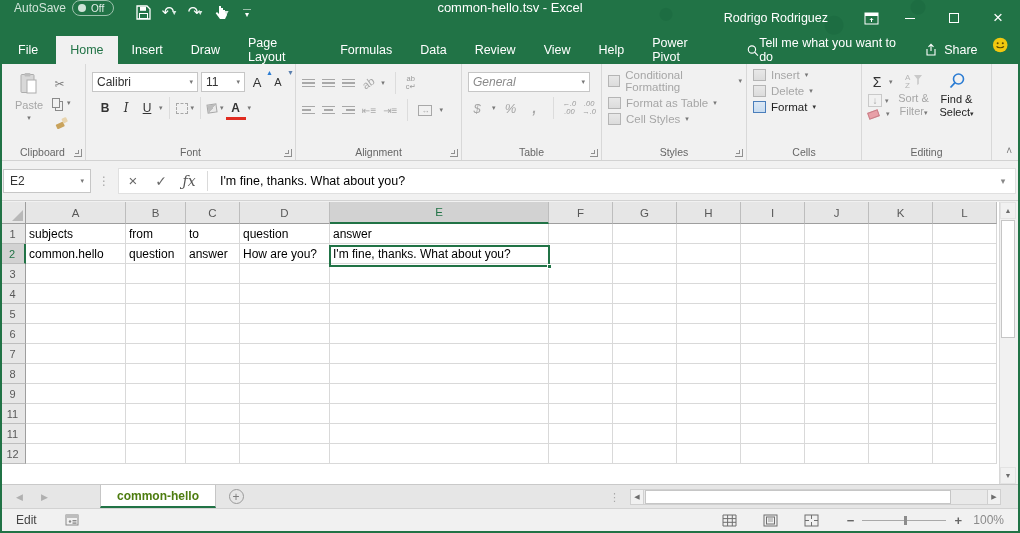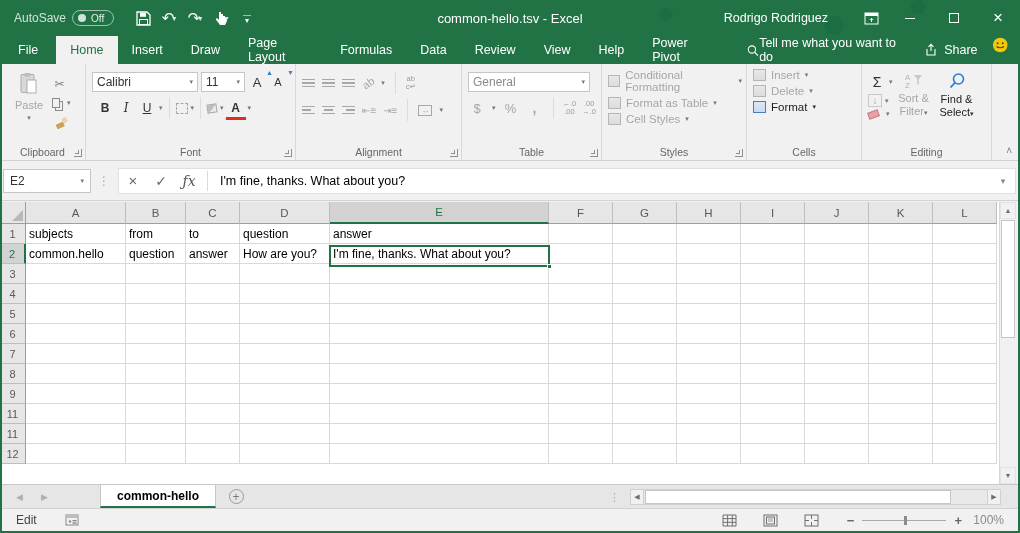--- a/index.html
+++ b/index.html
@@ -2,21 +2,21 @@
 <html><head>
 <meta charset="utf-8">
 <style>
   * { margin:0; padding:0; box-sizing:border-box; }
   html,body { width:1020px; height:533px; }
   body { font-family:"Liberation Sans","DejaVu Sans",sans-serif; font-size:12px; color:#444; background:#fff; overflow:hidden; }
   #app { position:relative; width:1020px; height:533px; background:#f1f1f1; }
   .win-border { position:absolute; inset:0; border:2px solid #217346; border-top:none; pointer-events:none; z-index:99; }
 
   
-  .titlebar { position:absolute; top:0; left:0; width:1020px; height:36px; background:#217346; color:#fff; display:flex; align-items:center; }
+  .titlebar { position:absolute; top:0; left:0; width:1020px; height:36px; background:#217346; color:#fff; display:flex; align-items:flex-start; }
   .titlebar .leaf { position:absolute; right:60px; top:0; width:420px; height:36px; opacity:.18;
     background: radial-gradient(circle at 30% 40%, #0c5531 6px, transparent 7px), radial-gradient(circle at 70% 70%, #0c5531 9px, transparent 10px), radial-gradient(circle at 90% 20%, #0c5531 7px, transparent 8px); }
   .autosave { display:flex; align-items:center; gap:6px; margin-left:14px; color:#cfe3d8; font-size:12px; }
   .toggle { width:42px; height:16px; border:1px solid #9dc2ad; border-radius:9px; display:flex; align-items:center; padding:0 5px; gap:5px; }
   .toggle .knob { width:8px; height:8px; background:#cfe3d8; border-radius:50%; }
   .toggle .state { font-size:10px; color:#e4efe9; }
   .qat { display:flex; align-items:center; gap:4px; margin-left:18px; }
   .qat .btn { display:flex; align-items:center; justify-content:center; min-width:22px; height:24px; color:#fff; font-size:15px; }
   .qat .dd { font-size:8px; color:#dcebe3; margin-left:-2px; }
   .t-title { position:absolute; left:0; right:0; text-align:center; font-size:13px; color:#fff; pointer-events:none; }
@@ -90,21 +90,21 @@
 
   
   .vscroll { position:absolute; top:202px; left:999px; width:17px; height:282px; background:#f1f1f1; border-left:1px solid #d8d8d8; display:flex; flex-direction:column; }
   .varrow { height:17px; display:flex; align-items:center; justify-content:center; color:#6d6d6d; font-size:7px; background:#f1f1f1; border:1px solid #e3e3e3; }
   .vthumb { height:118px; margin:1px 1px; background:#fff; border:1px solid #c6c6c6; }
   .vtrack { flex:1; }
 
   
   .sheetbar { position:absolute; top:484px; left:0; width:1020px; height:24px; background:#e6e6e6; border-top:1px solid #c9c9c9; display:flex; align-items:stretch; }
   .snav { width:64px; display:flex; align-items:center; justify-content:center; gap:18px; color:#b0b0b0; font-size:9px; }
-  .stab { padding:0 16px; background:#fff; border-left:1px solid #c6c6c6; border-right:1px solid #c6c6c6; border-bottom:2px solid #217346; display:flex; align-items:center; color:#000000; font-weight:bold; font-size:12px; margin-left:36px; }
+  .stab { padding:0 16px; background:#fff; border-left:1px solid #c6c6c6; border-right:1px solid #c6c6c6; border-bottom:2px solid #217346; display:flex; align-items:center; color:#4d7c0f; font-weight:bold; font-size:12px; margin-left:36px; }
   .newsheet { width:40px; display:flex; align-items:center; justify-content:center; }
   .plus { width:15px; height:15px; border:1px solid #9a9a9a; border-radius:50%; color:#7c7c7c; display:flex; align-items:center; justify-content:center; font-size:12px; line-height:1; }
   .hscroll { position:absolute; right:19px; top:4px; display:flex; align-items:center; }
   .hdots { color:#a8a8a8; margin-right:10px; font-size:11px; }
   .harrow { width:14px; height:16px; background:#f1f1f1; border:1px solid #d0d0d0; color:#6d6d6d; font-size:7px; display:flex; align-items:center; justify-content:center; }
   .htrack { width:343px; height:16px; background:#e9e9e9; border:1px solid #d0d0d0; border-left:none; border-right:none; position:relative; }
   .hthumb { position:absolute; left:1px; top:0; width:306px; height:14px; background:#fff; border:1px solid #c6c6c6; }
 
   
   .statusbar { position:absolute; top:508px; left:0; width:1020px; height:23px; background:#f1f1f1; border-top:1px solid #d2d2d2; display:flex; align-items:center; }
@@ -319,21 +319,21 @@
           <span class="vline"></span>
           <span style="width:14px;height:11px;border:1px solid #a8a8a8;display:flex;align-items:center;justify-content:center;color:#a8a8a8;font-size:8px;">↔</span>
           <span class="dd6">▾</span>
         </div>
       </div>
       <span class="glabel">Alignment</span>
       <span class="launcher"></span>
     </div>
 
     <div class="rgroup" style="width:140px;">
-      <div class="col2" style="width:100%;">
+      <div class="col2" style="width:100%;font-style:italic;">
         <span class="combo" style="width:122px;color:#8a8a8a;">
             <span>General</span>
             <span class="dd6">▾</span>
           </span>
         <div class="irow" style="gap:6px;">
           <span class="sbtn dis" style="font-size:13px;">$</span>
           <span class="dd6">▾</span>
           <span class="sbtn dis" style="font-size:13px;">%</span>
           <span class="sbtn dis" style="font-size:14px;font-weight:bold;">,</span>
           <span class="vline"></span>

